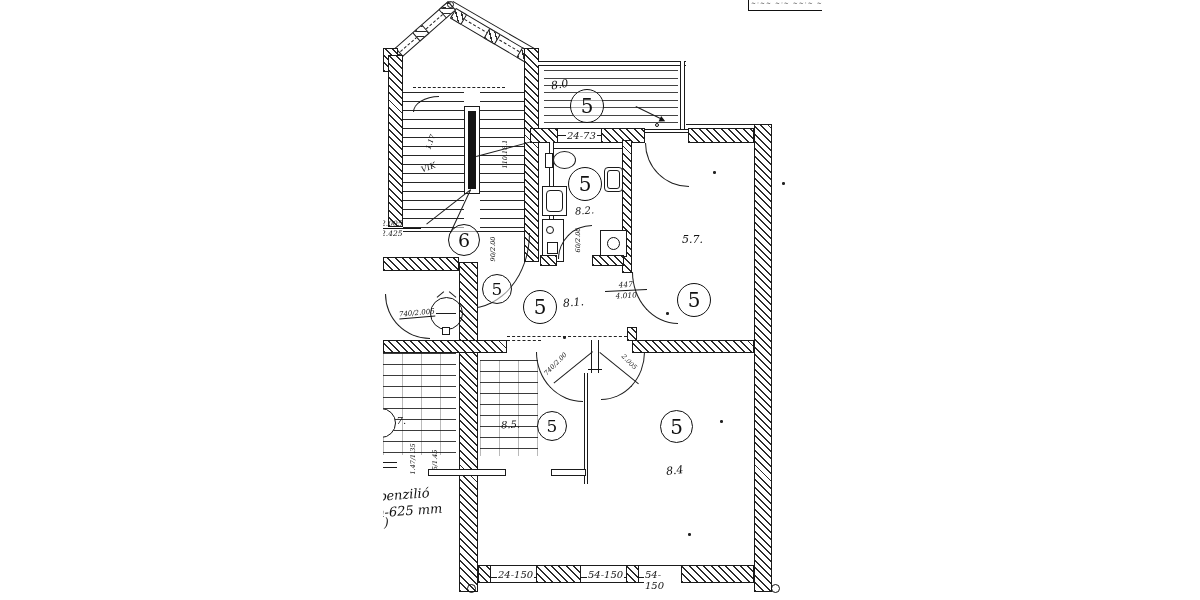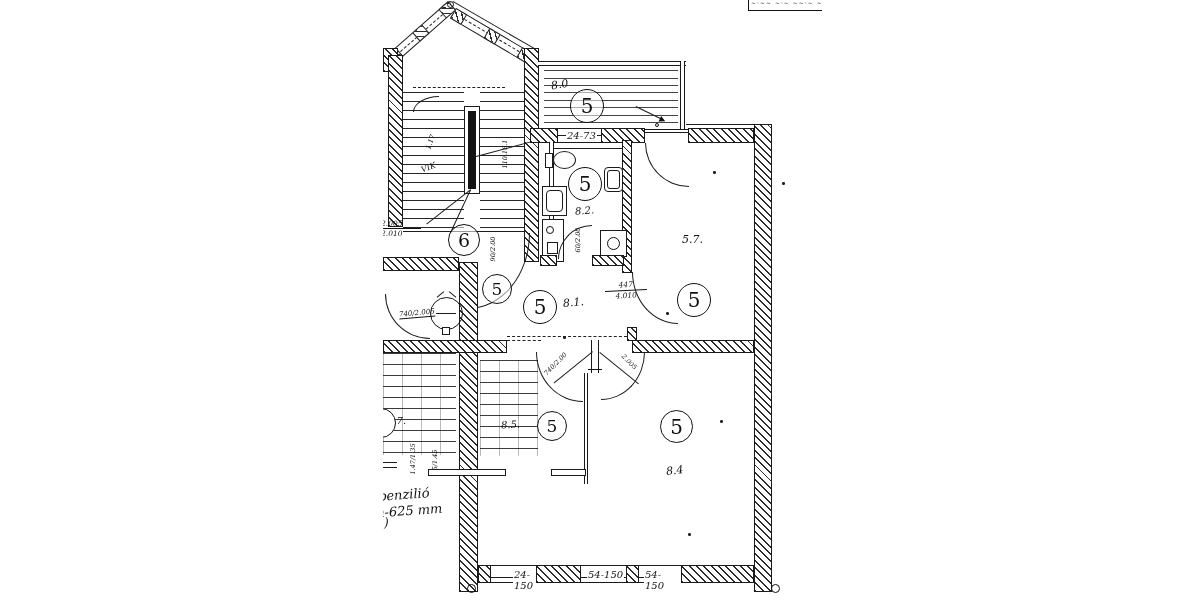--- a/index.html
+++ b/index.html
@@ -147,21 +147,21 @@
         <span>5</span>
       </div>
   <div class="abs circ" style="left:140px;top:290px;width:34px;height:34px;">
         <span>5</span>
       </div>
   <span class="abs hand" style="left:180px;top:296px;font-size:11px;transform:rotate(-5deg);">8.1.</span>
   <div class="abs dline" style="left:124px;top:336px;width:120px;height:0;"></div>
   <div class="abs" style="left:-2px;top:220px;width:40px;">
     <span class="fr" style="text-align:left;">2.005</span>
     <div style="border-top:1.1px solid #111;margin:0 0 1px;"></div>
-    <span class="fr" style="text-align:left;">2.010</span>
+    <span class="fr" style="text-align:left;">2.425</span>
   </div>
   <div class="abs ln" style="left:28px;top:231px;width:30px;height:1.2px;"></div>
 
   <div class="abs hatch" style="left:0;top:257px;width:76px;height:14px;"></div>
   <div class="abs hatch" style="left:76px;top:262px;width:19px;height:330px;"></div>
   <div class="abs hatch" style="left:0;top:340px;width:124px;height:13px;"></div>
   <div class="abs dline" style="left:124px;top:340px;width:34px;height:0;"></div>
   <div class="abs vdbl" style="left:208px;top:340px;width:8px;height:33px;">
     <div class="abs" style="left:-4px;right:-4px;top:29px;border-top:1.3px solid #111;"></div>
   </div>
@@ -199,21 +199,21 @@
   <div class="abs dbl" style="left:0;top:462px;width:14px;height:6px;"></div>
 
   <div class="abs circ" style="left:277px;top:410px;width:33px;height:33px;">
         <span>5</span>
       </div>
   <span class="abs hand" style="left:283px;top:464px;font-size:11px;transform:rotate(-6deg);">8.4</span>
 
   <div class="abs hatch" style="left:95px;top:565px;width:13px;height:18px;"></div>
   <div class="abs dbl" style="left:108px;top:565px;width:45px;height:18px;">
     <div class="abs" style="left:0;right:0;top:11px;border-top:1.1px solid #1b1b1b;"></div>
-    <span class="winlabel" style="left:22px;top:3px;">24-150</span>
+    <span class="winlabel" style="left:6px;top:3px;">24-150</span>
   </div>
   <div class="abs hatch" style="left:153px;top:565px;width:45px;height:18px;"></div>
   <div class="abs dbl" style="left:198px;top:565px;width:45px;height:18px;">
     <div class="abs" style="left:0;right:0;top:11px;border-top:1.1px solid #1b1b1b;"></div>
     <span class="winlabel" style="left:6px;top:3px;">54-150</span>
   </div>
   <div class="abs hatch" style="left:243px;top:565px;width:13px;height:18px;"></div>
   <div class="abs dbl" style="left:256px;top:565px;width:42px;height:18px;">
     <div class="abs" style="left:0;right:0;top:11px;border-top:1.1px solid #1b1b1b;"></div>
     <span class="winlabel" style="left:5px;top:3px;">54-150</span>

